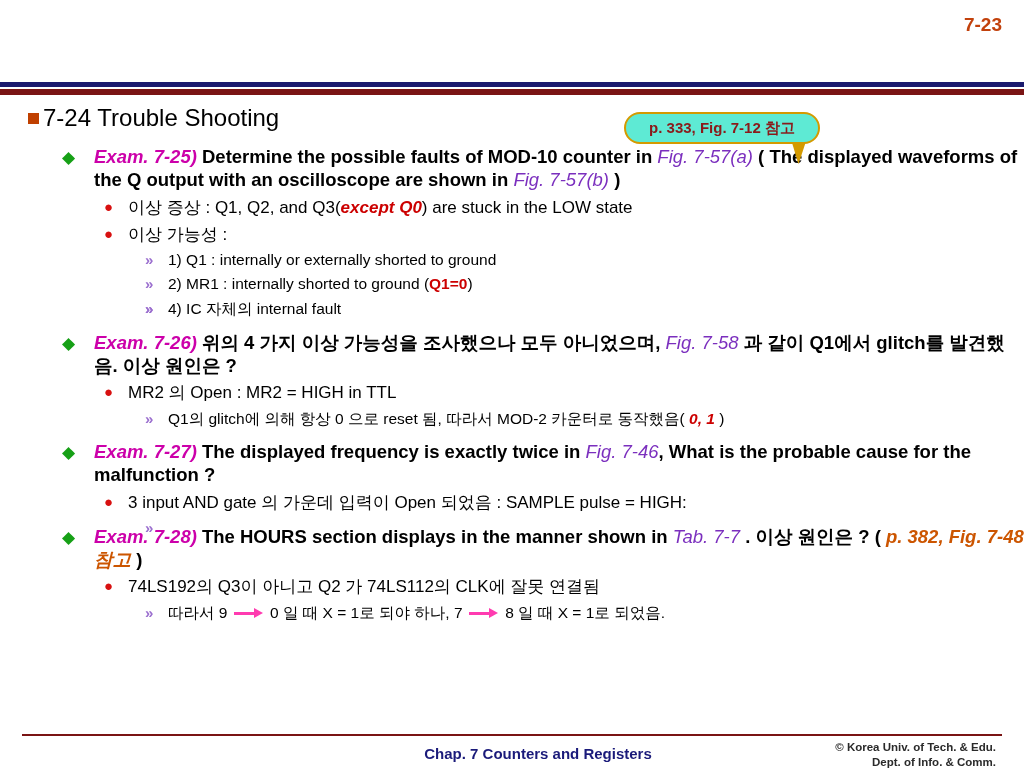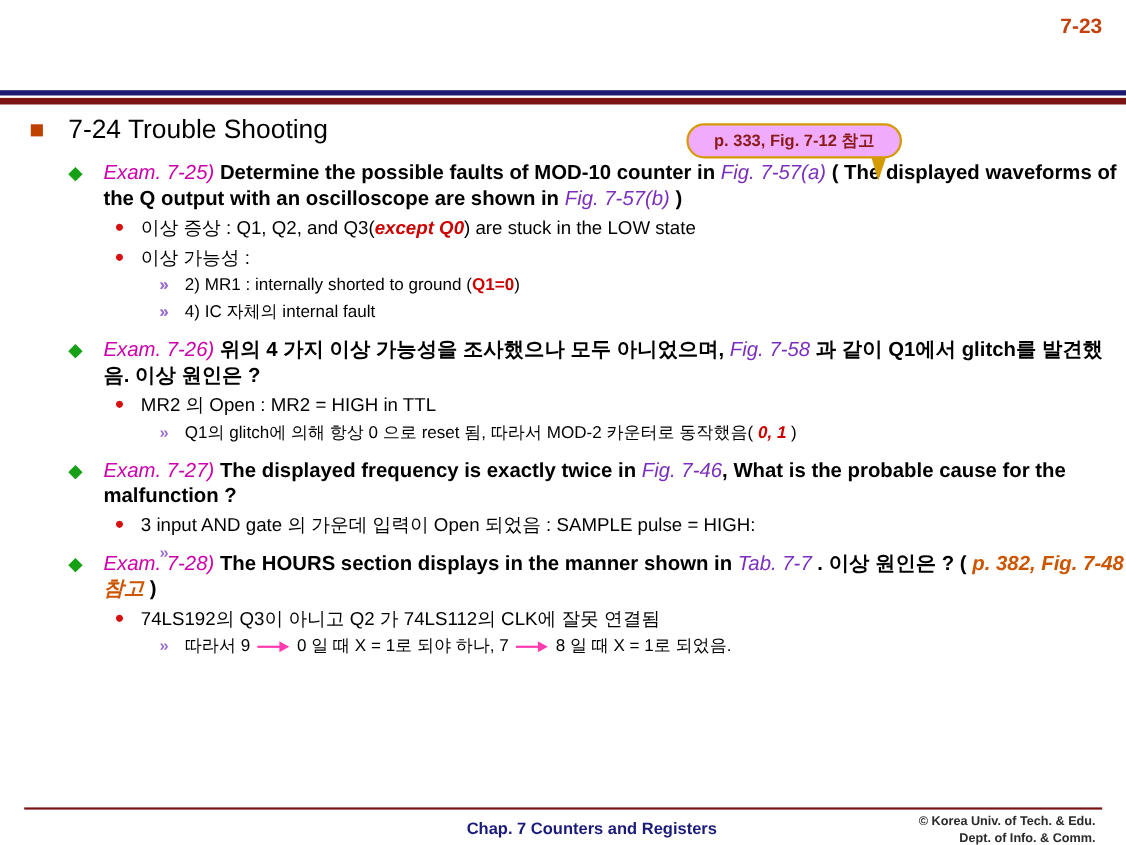--- a/index.html
+++ b/index.html
@@ -49,21 +49,21 @@
     background: #7a1414;
   }
   .content {
     position: absolute;
     left: 0;
     top: 104px;
     width: 1024px;
   }
   .lvl1 {
     position: relative;
-    padding-left: 62px;
+    padding-left: 43px;
     font-size: 24px;
     color: #000000;
     margin-bottom: 14px;
   }
   .lvl1 .bullet-sq {
     position: absolute;
     left: 28px;
     top: 9px;
     width: 11px;
     height: 11px;
@@ -111,36 +111,36 @@
   }
   .lvl4 .bullet-a {
     position: absolute;
     left: 145px;
     top: 0px;
     color: #9b6fcf;
     font-size: 15px;
     font-weight: bold;
     line-height: 1.3;
   }
-  .magenta { color: #cc00aa; font-weight: normal; font-style: italic; }
+  .magenta { color: #cc00aa; font-weight: bold; font-style: italic; }
   .purple { color: #7b2fbe; font-weight: normal; font-style: italic; }
   .red { color: #cc0000; font-weight: bold; }
   .redi { color: #cc0000; font-weight: bold; font-style: italic; }
   .orange-i { color: #cc5500; font-style: italic; font-weight: bold; }
   .blackb { font-weight: bold; }
 
   .callout {
     position: absolute;
     left: 624px;
     top: 112px;
     width: 196px;
     height: 32px;
     border: 2px solid #d49a00;
     border-radius: 16px;
-    background: #f0abfc;
+    background: #5eead4;
     color: #8a1a1a;
     font-size: 15px;
     font-weight: bold;
     display: flex;
     align-items: center;
     justify-content: center;
     box-sizing: border-box;
     z-index: 5;
   }
   .callout-tail {
@@ -252,21 +252,21 @@
       <span>이상 증상 : Q1, Q2, and Q3(</span><span class="redi">except Q0</span><span>) are stuck in the LOW state</span>
     </div>
 
     <div class="lvl3">
       <span class="bullet-c">●</span>
       <span>이상 가능성 :</span>
     </div>
 
     <div class="lvl4">
       <span class="bullet-a">»</span>
-      <span class="red"></span><span></span>
+      <span>1)  Q1 : internally or externally shorted to ground</span><span class="red"></span><span></span>
     </div>
     <div class="lvl4">
       <span class="bullet-a">»</span>
       <span>2)  MR1 : internally shorted to ground (</span><span class="red">Q1=0</span><span>)</span>
     </div>
     <div class="lvl4">
       <span class="bullet-a">»</span>
       <span class="red"></span><span></span>
     </div>
     <div class="lvl4">

